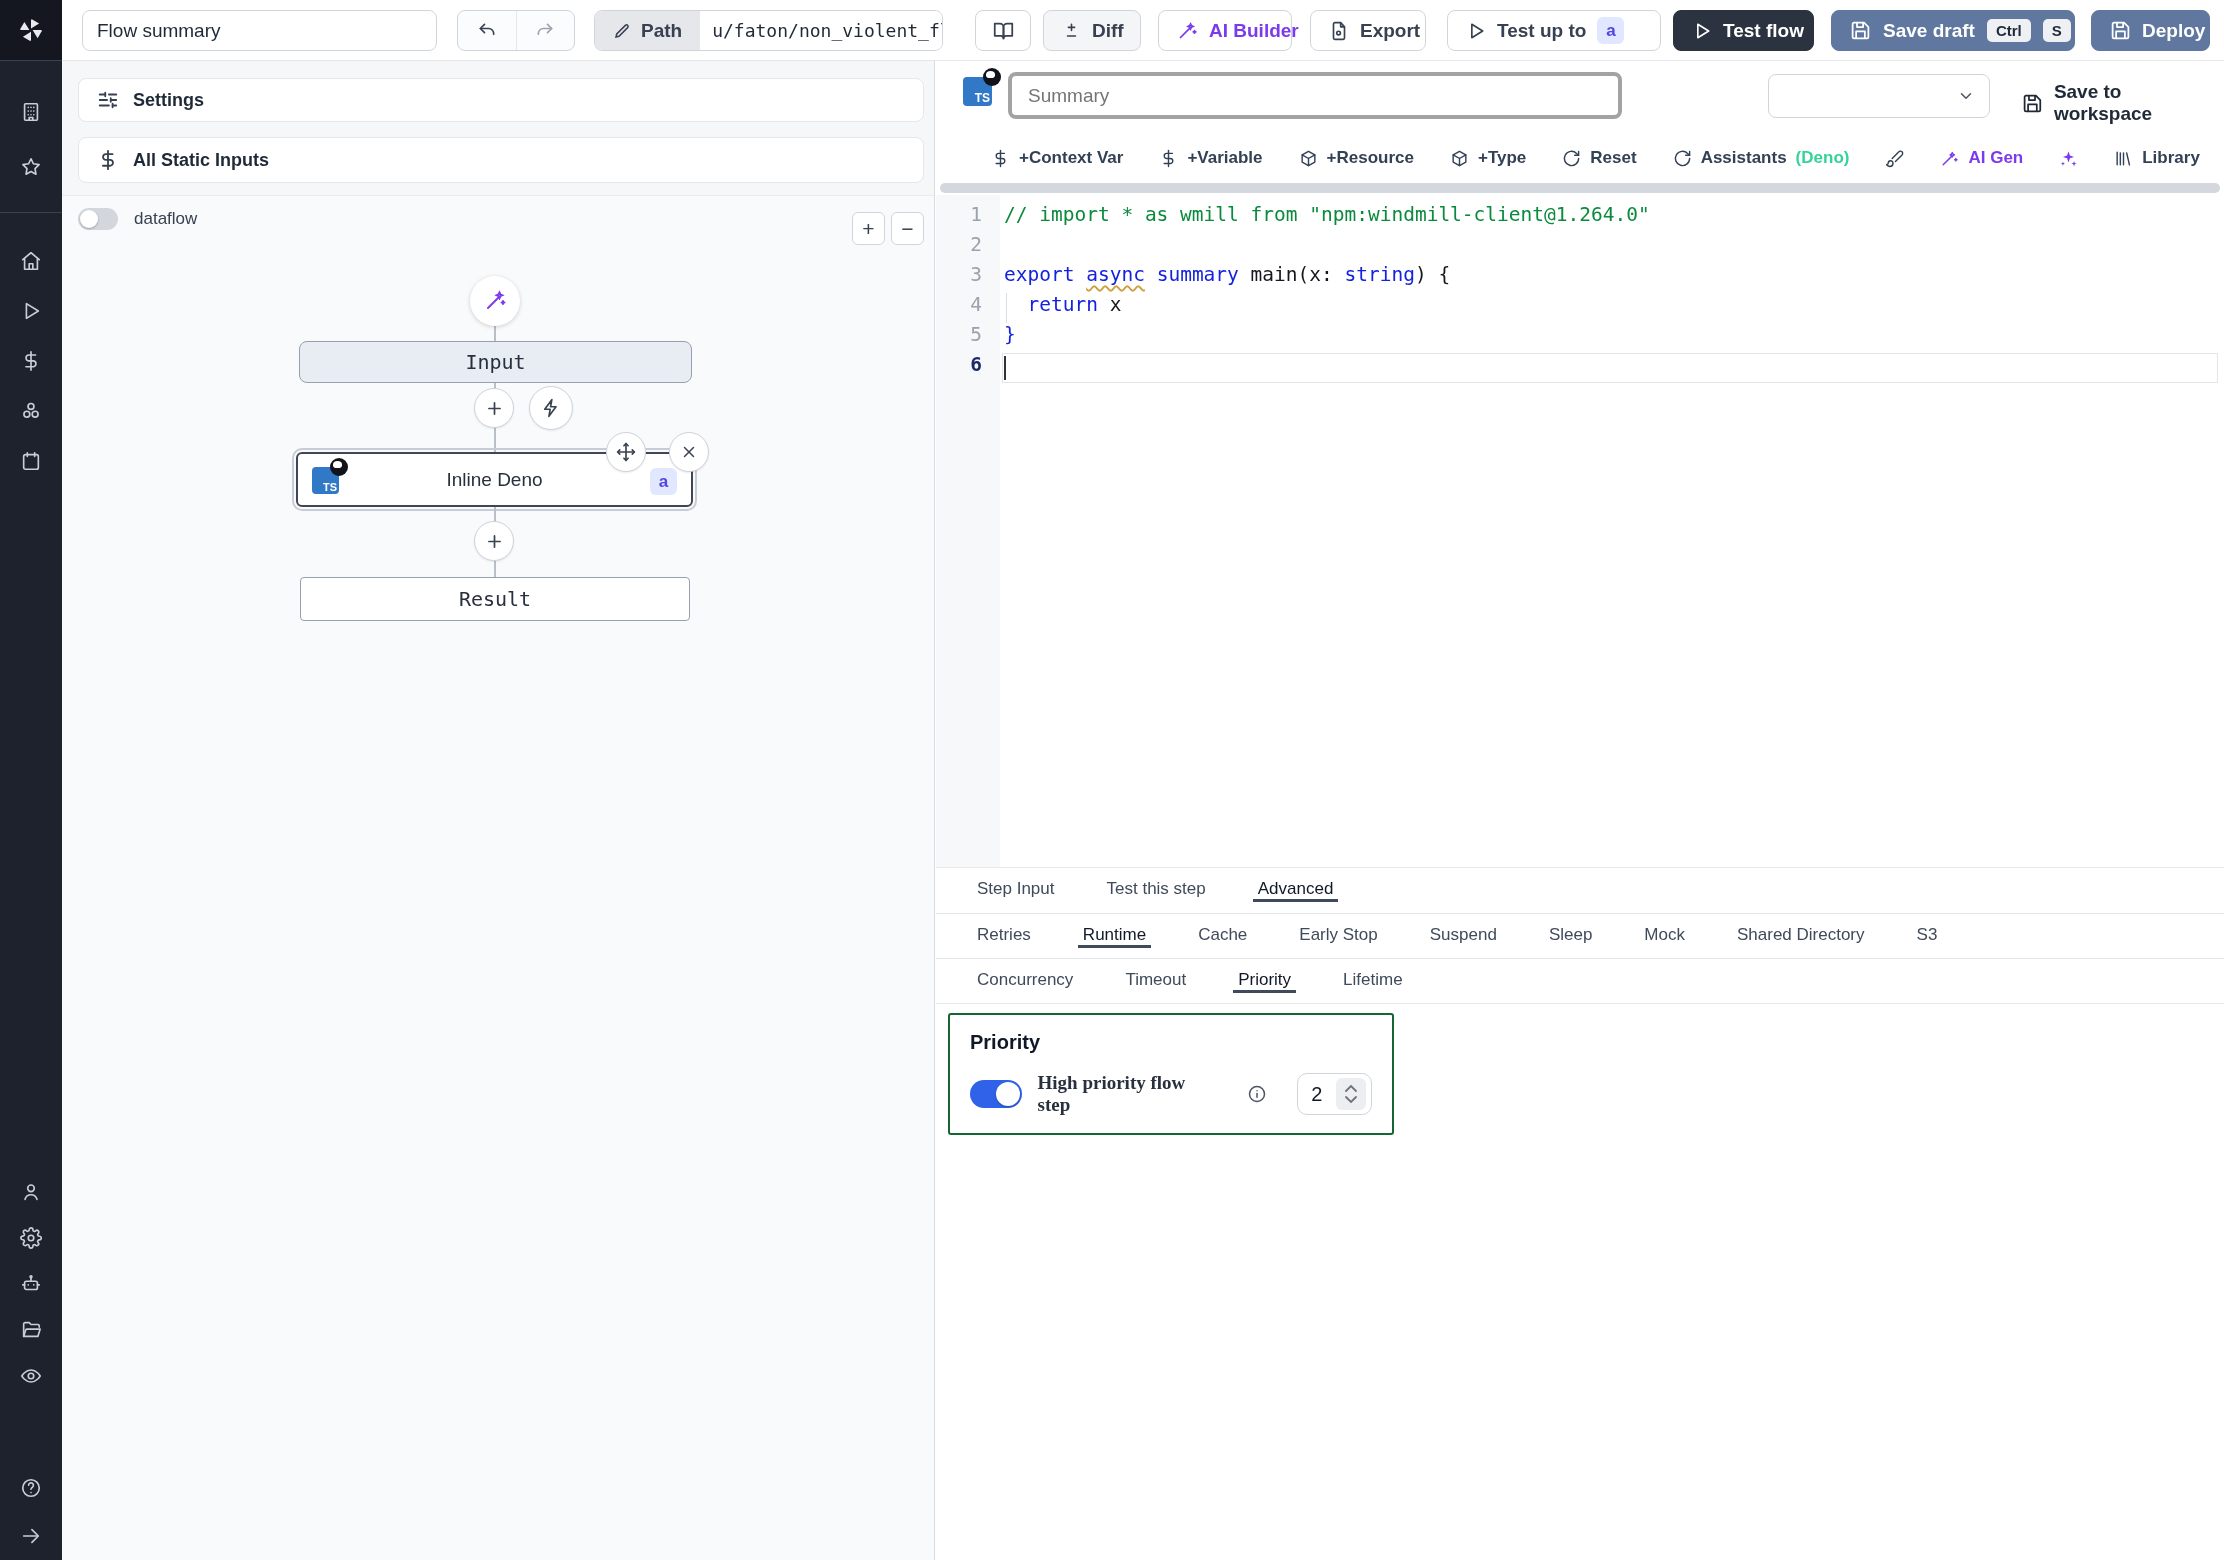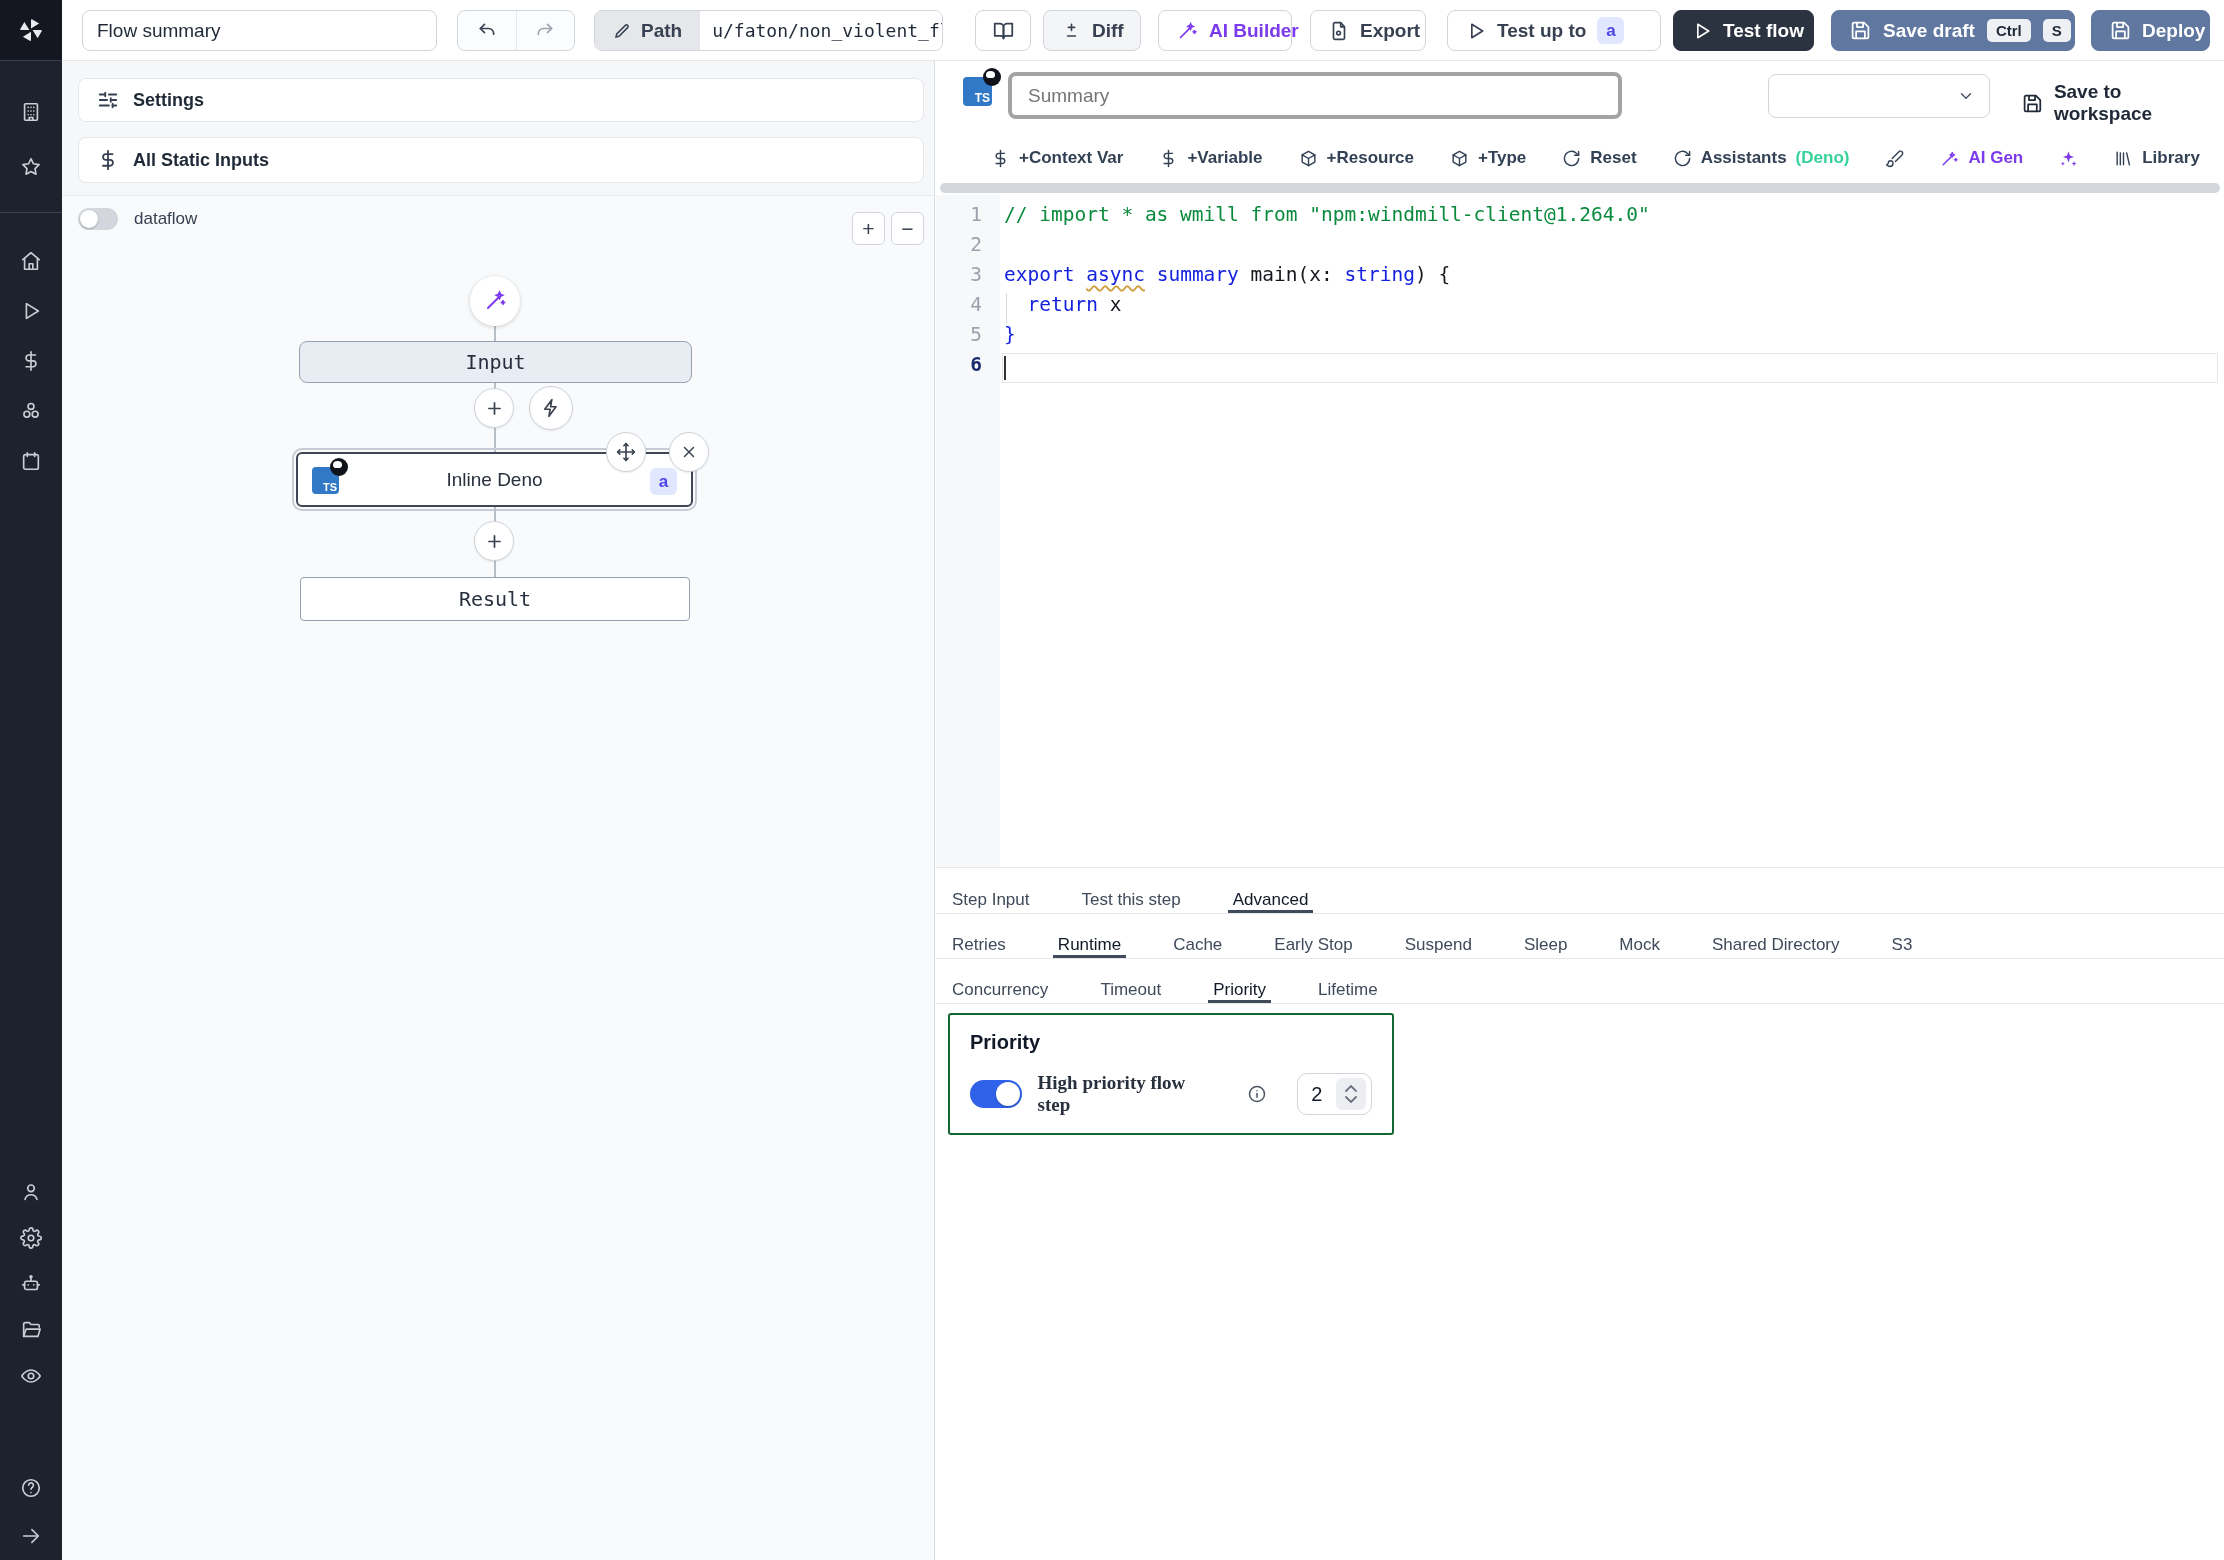--- a/index.html
+++ b/index.html
@@ -87,21 +87,21 @@
   .code-line { position:absolute; left:0; right:0; height:30px; display:flex; }
   .code-line .ln { width:64px; text-align:right; padding-right:18px; color:#9ba2ad; flex:0 0 auto; }
   .code-line.active .ln { color:#1b2a6b; font-weight:700; }
   .code-line .ct { white-space:pre; padding-left:4px; position:relative; }
   .code-line.active .line-box { position:absolute; left:66px; right:6px; top:0; height:30px; border:1px solid #e3e5e8; }
   .caret { position:absolute; left:68px; top:3px; width:2px; height:24px; background:#333; }
   .tk-c { color:#0a8a3c; } .tk-k { color:#1422e0; } .tk-p { color:#16181d; }
   .tk-ku { color:#1422e0; text-decoration:underline wavy #cf9f3d 1.5px; text-underline-offset:4px; }
   .indent-guide { position:absolute; left:70px; width:1px; background:#d9dce1; }
 
-  .tabs-row { position:absolute; left:0; right:0; display:flex; align-items:flex-end; border-bottom:1px solid #e5e7eb; padding-left:11px; background:#fff; }
+  .tabs-row { position:absolute; left:0; right:0; display:flex; align-items:center; border-bottom:1px solid #e5e7eb; padding-left:36px; background:#fff; }
   #tabs1 { top:806px; height:47px; border-top:1px solid #e5e7eb; }
   #tabs2 { top:853px; height:45px; }
   #tabs3 { top:898px; height:45px; }
   .tab { display:flex; align-items:center; padding:0 5px; margin-right:42px; font-size:17px; color:#3f4a5a; cursor:pointer; border-bottom:3px solid transparent; white-space:nowrap; }
   .tab.active { color:#111827; font-weight:500; border-bottom-color:#3f4a5a; }
 
   .priority-box { position:absolute; left:12px; top:952px; width:446px; height:122px; border:2px solid #166534; border-radius:3px; background:#fff; padding:16px 20px; }
   .priority-title { font-size:20px; font-weight:700; color:#111827; }
   .priority-row { display:flex; align-items:center; gap:16px; margin-top:18px; }
   .priority-row .toggle { width:52px; height:28px; border-radius:14px; }

